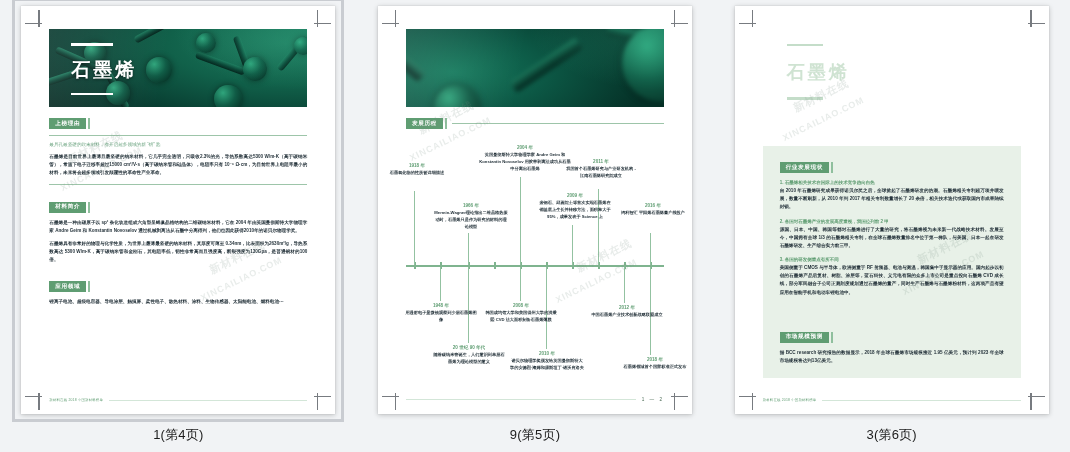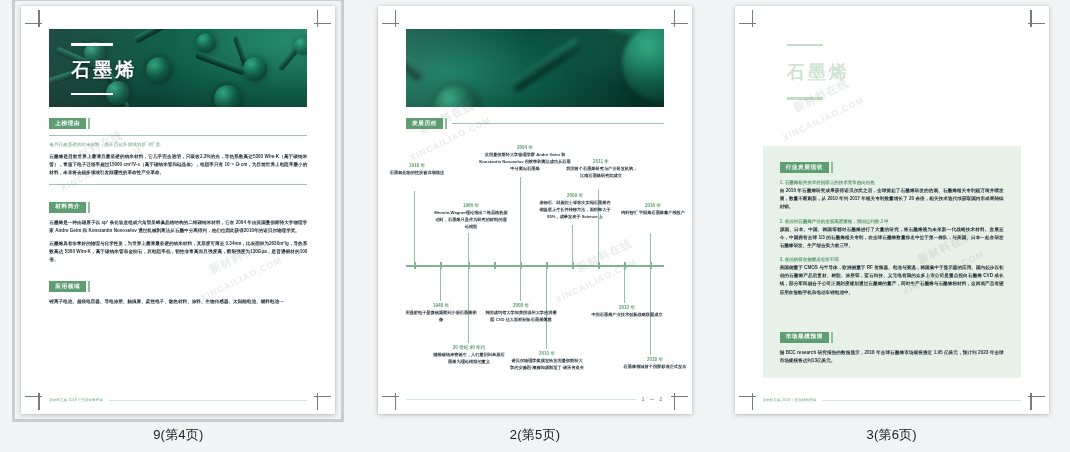--- a/index.html
+++ b/index.html
@@ -284,21 +284,21 @@
       <div class="footer">
         <span class="footer-text">新材料在线 2018 中国新材料榜单</span>
         <span class="footer-line"></span>
       </div>
 
       <div class="wm" style="left:44px; top:148px;"><span>新材料在线</span></div>
       <div class="wm small" style="left:38px; top:178px;"><span>XINCAILIAO.COM</span></div>
       <div class="wm" style="left:186px; top:258px;"><span>新材料在线</span></div>
       <div class="wm small" style="left:178px; top:288px;"><span>XINCAILIAO.COM</span></div>
     </div>
-    <div class="page-label">9(第4页)</div>
+    <div class="page-label">1(第4页)</div>
   </div>
 
   <div class="page-slot">
     <div class="page-frame">
 
       <div class="cmark cm-tl">
           <i class="v"></i>
           <i class="h"></i>
         </div>
       <div class="cmark cm-tr">
@@ -417,21 +417,21 @@
       <div class="footer">
         <span class="footer-line"></span>
         <span class="footer-page">1 — 2</span>
       </div>
 
       <div class="wm" style="left:38px; top:118px;"><span>新材料在线</span></div>
       <div class="wm small" style="left:30px; top:148px;"><span>XINCAILIAO.COM</span></div>
       <div class="wm" style="left:196px; top:256px;"><span>新材料在线</span></div>
       <div class="wm small" style="left:176px; top:290px;"><span>XINCAILIAO.COM</span></div>
     </div>
-    <div class="page-label">2(第5页)</div>
+    <div class="page-label">9(第5页)</div>
   </div>
 
   <div class="page-slot">
     <div class="page-frame">
 
       <div class="cmark cm-tl">
           <i class="v"></i>
           <i class="h"></i>
         </div>
       <div class="cmark cm-tr">

